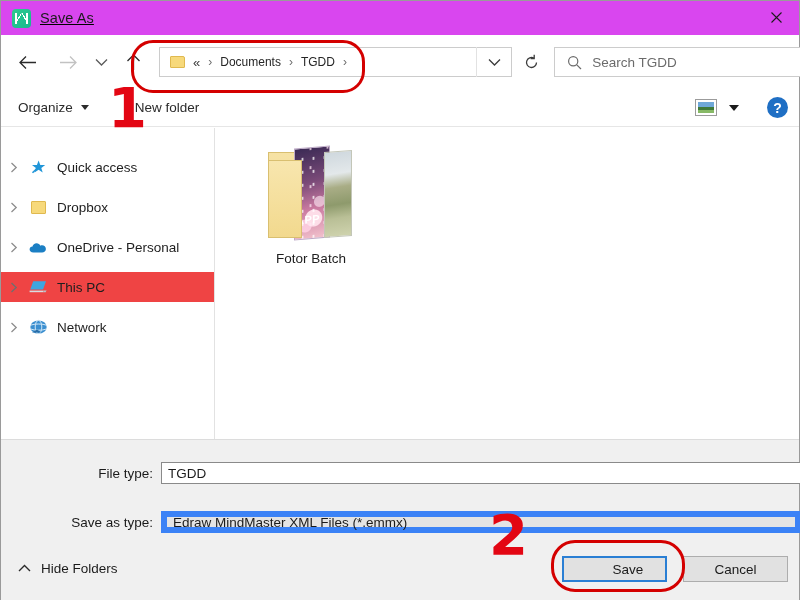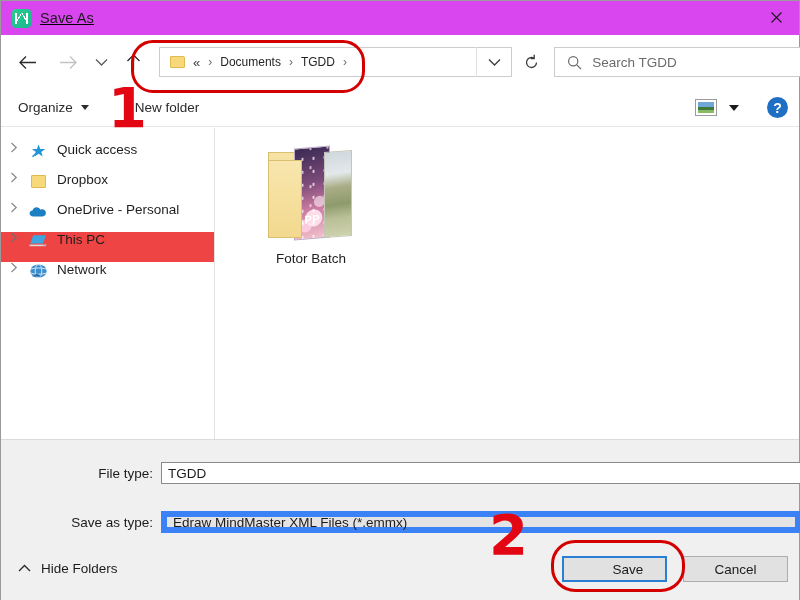--- a/index.html
+++ b/index.html
@@ -233,24 +233,25 @@
     width: 214px;
     background: #ffffff;
     border-right: 1px solid #e2e2e2;
     padding-top: 14px;
     box-sizing: border-box;
     flex: none;
   }
   .nav-item {
     height: 30px;
     display: flex;
-    align-items: flex-start;
+    align-items: center;
     font-size: 13.5px;
     color: #1e1e1e;
     box-sizing: border-box;
+    margin-top: 10px;
   }
   .nav-item.selected { background: #ef4444; }
   .nav-chevron {
     width: 26px;
     display:flex; align-items:center; justify-content:center;
     flex:none;
     color:#8d8d8d;
   }
   .nav-ico {
     width: 22px; height: 18px;

